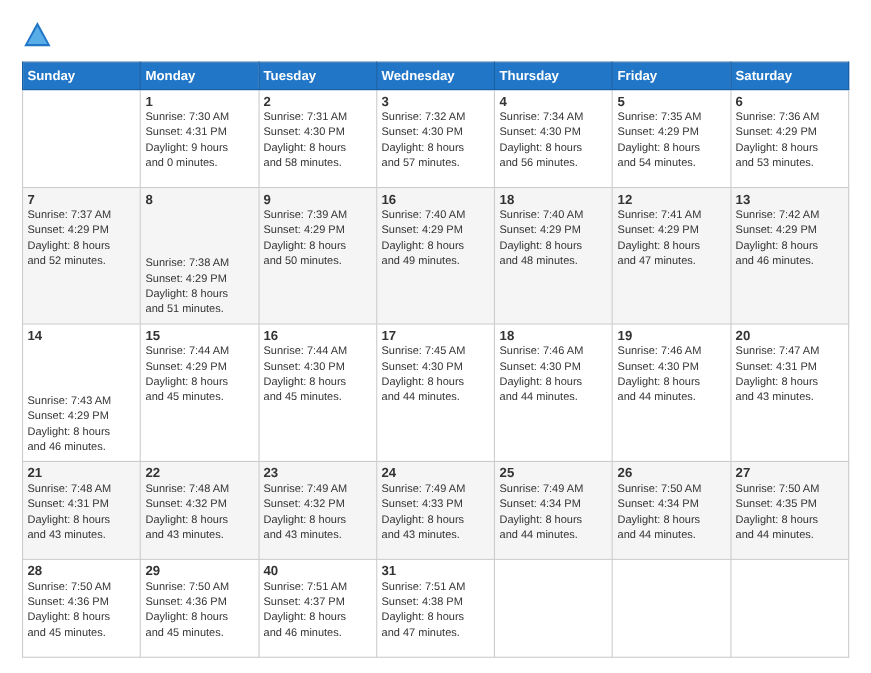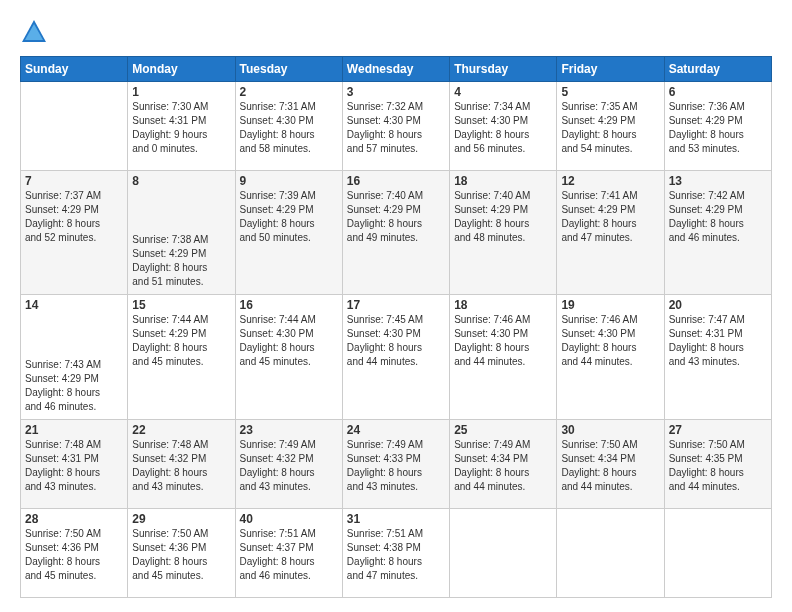--- a/index.html
+++ b/index.html
@@ -320,21 +320,21 @@
 and 43 minutes.</div>
           </td>
           <td>
             <span class="day-number">25</span>
             <div class="day-info" style="white-space: pre-line;">Sunrise: 7:49 AM
 Sunset: 4:34 PM
 Daylight: 8 hours
 and 44 minutes.</div>
           </td>
           <td>
-            <span class="day-number">30</span>
+            <span class="day-number">26</span>
             <div class="day-info" style="white-space: pre-line;">Sunrise: 7:50 AM
 Sunset: 4:34 PM
 Daylight: 8 hours
 and 44 minutes.</div>
           </td>
           <td>
             <span class="day-number">27</span>
             <div class="day-info" style="white-space: pre-line;">Sunrise: 7:50 AM
 Sunset: 4:35 PM
 Daylight: 8 hours

